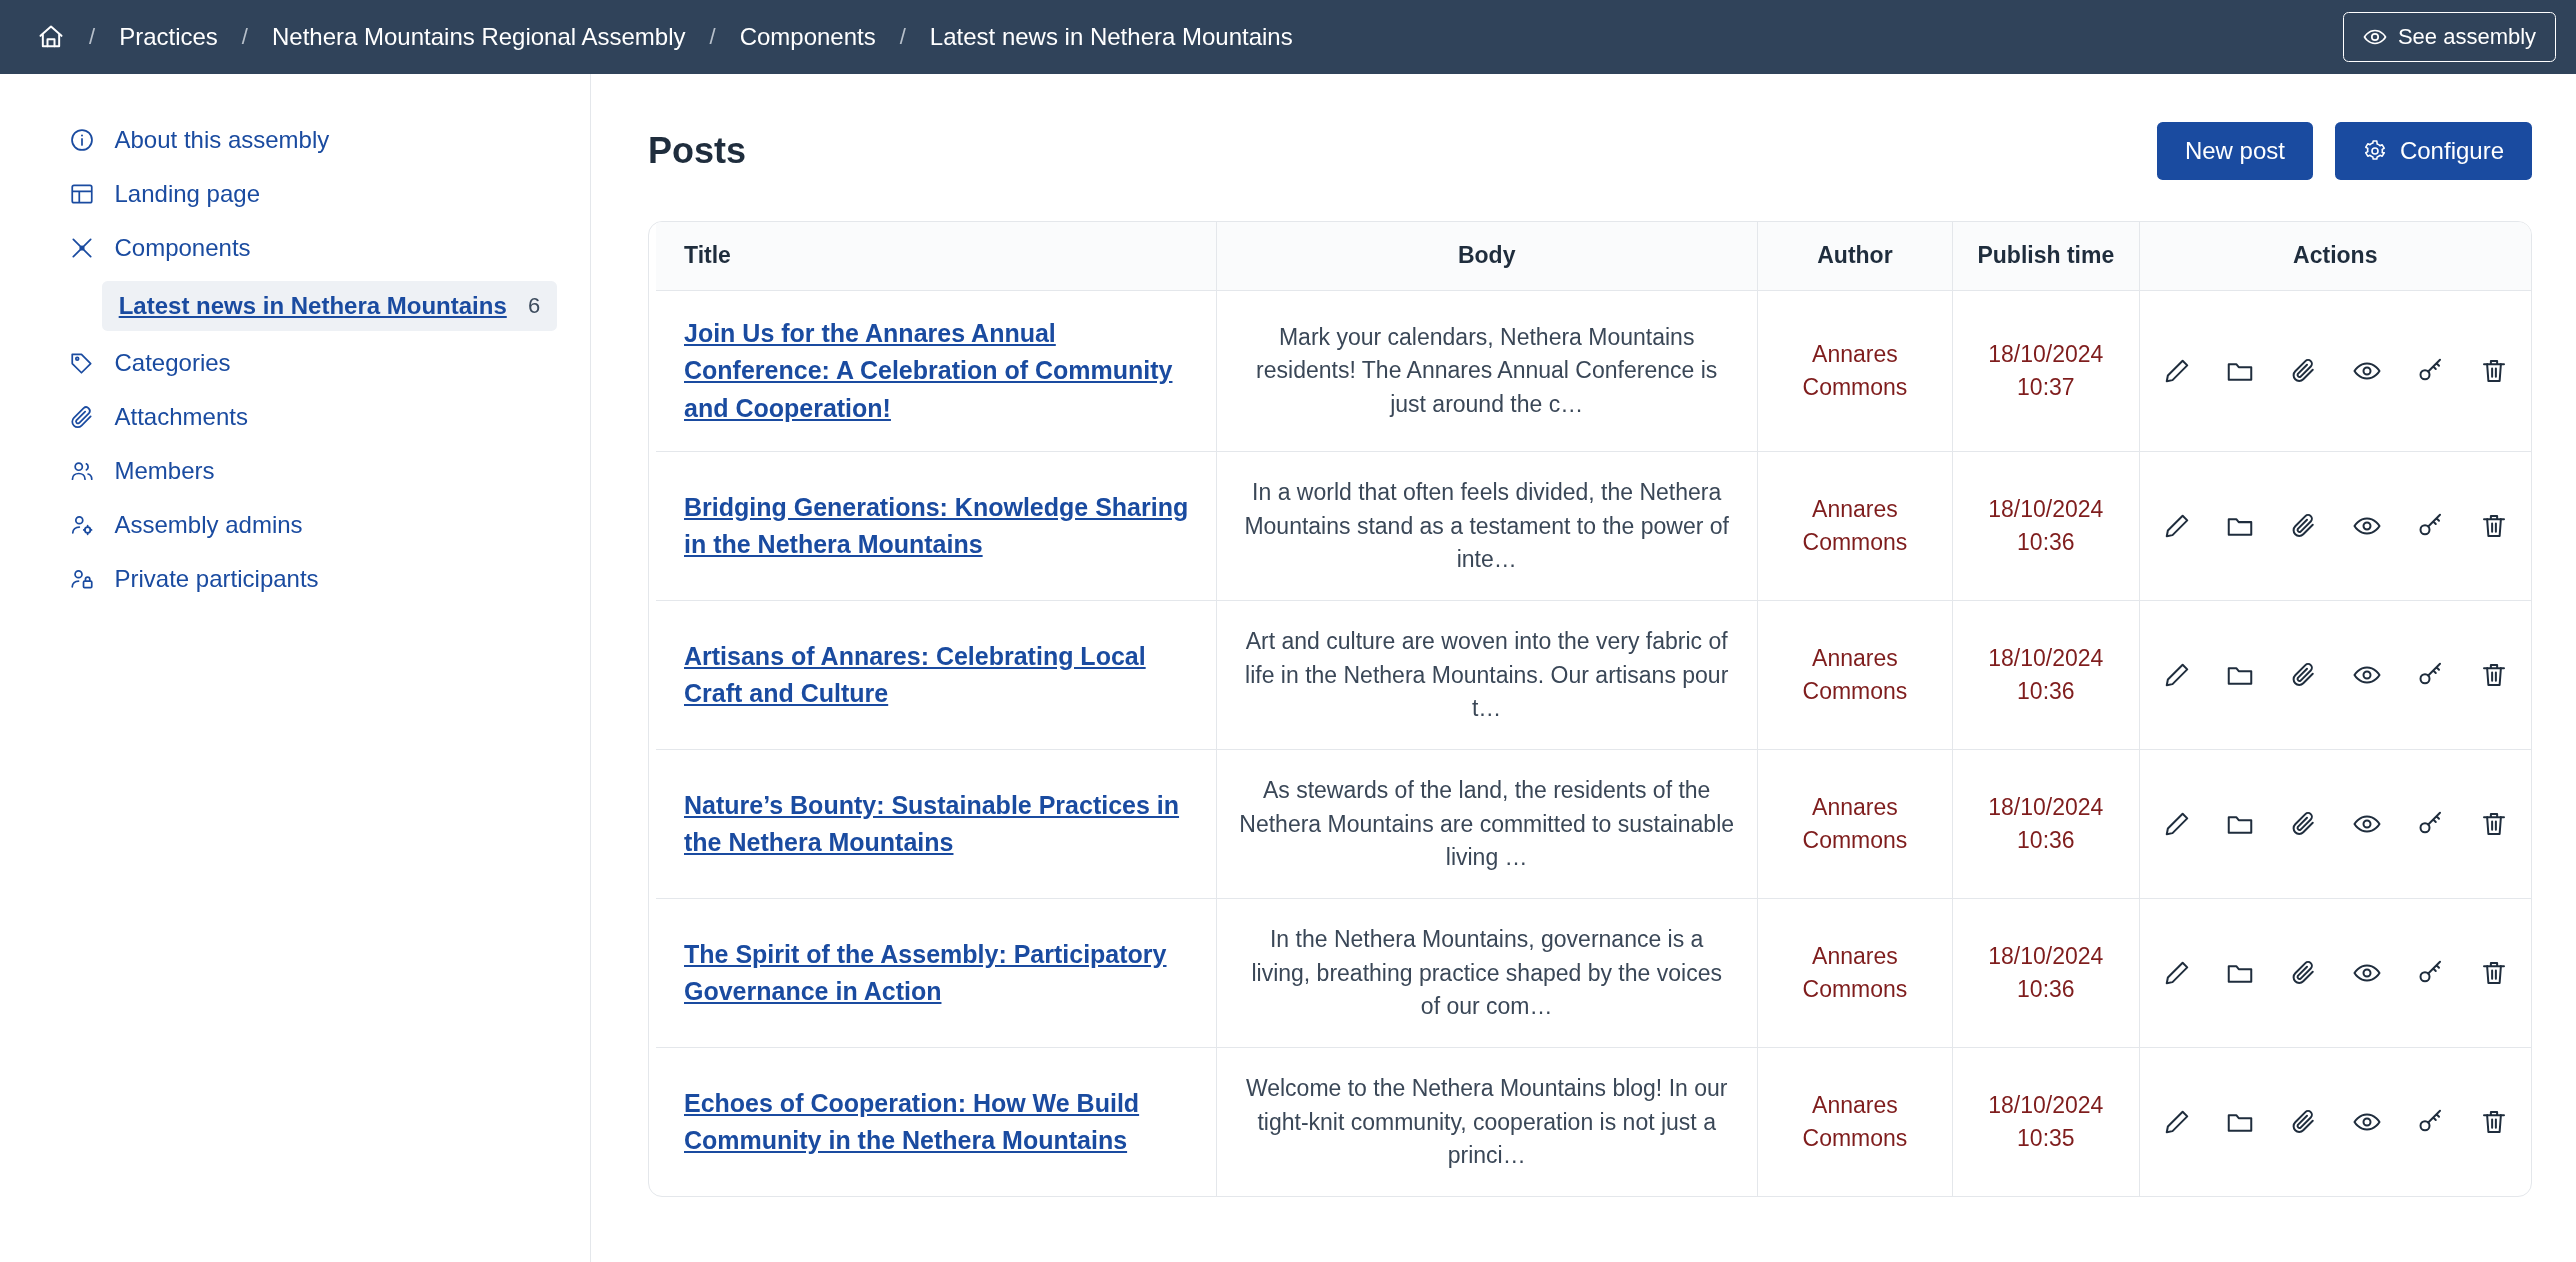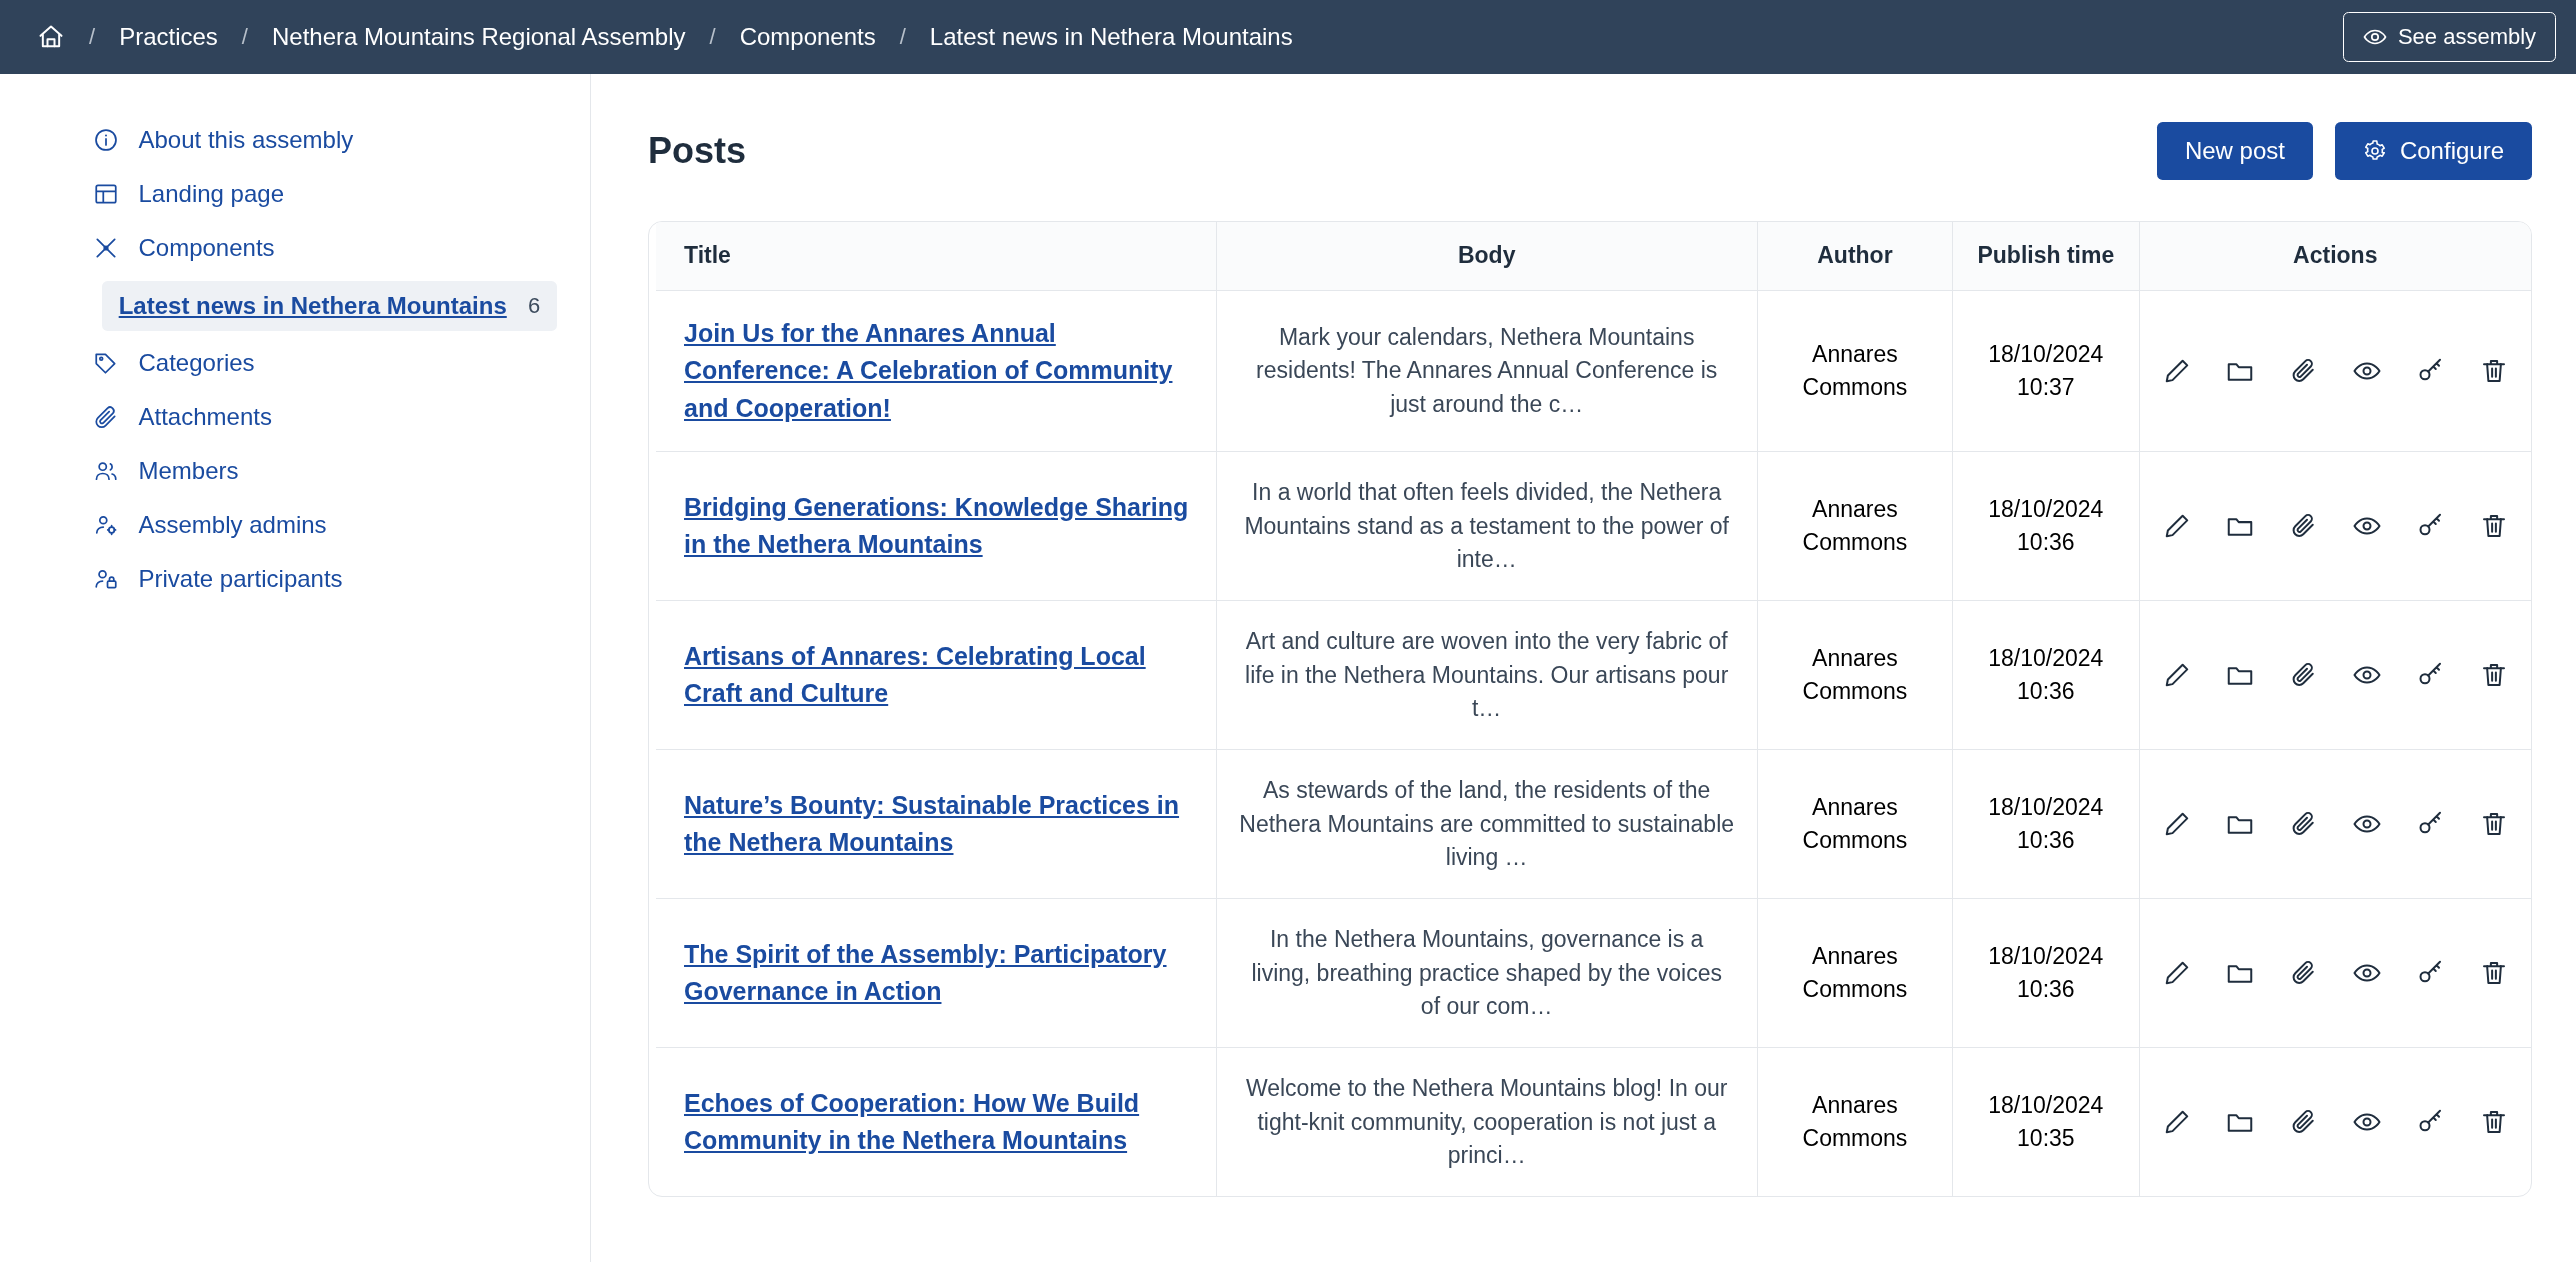--- a/index.html
+++ b/index.html
@@ -57,21 +57,20 @@
   }
   .nav-item {
     display: flex;
     align-items: center;
     gap: 18.5px;
     padding: 13px 0 13px 68px;
     font-size: 24px;
     color: #1a4ba0;
     text-decoration: none;
     cursor: pointer;
-    margin-left: 24px;
   }
   .nav-item .label { text-decoration: none; }
   .nav-icon {
     width: 28px; height: 28px;
     flex: 0 0 28px;
     display: inline-flex;
     align-items: center;
     justify-content: center;
     color: #1a4ba0;
   }
@@ -165,21 +164,21 @@
   td.cell-title { text-align: left; padding-left: 28px; }
   td.cell-title a {
     color: #1a4ba0;
     font-weight: 700;
     text-decoration: underline;
     font-size: 25px;
     line-height: 1.5;
     cursor: pointer;
   }
   td.cell-body { color: #3a4757; }
-  td.cell-author, td.cell-time { color: #000000; }
+  td.cell-author, td.cell-time { color: #7f1d1d; }
   .row-sep { border-left: 0.9px solid #e4e7eb; }
   .actions-cell { }
   .actions {
     display: flex;
     align-items: center;
     justify-content: center;
     gap: 33px;
   }
   .act {
     width: 31.5px; height: 31.5px;

